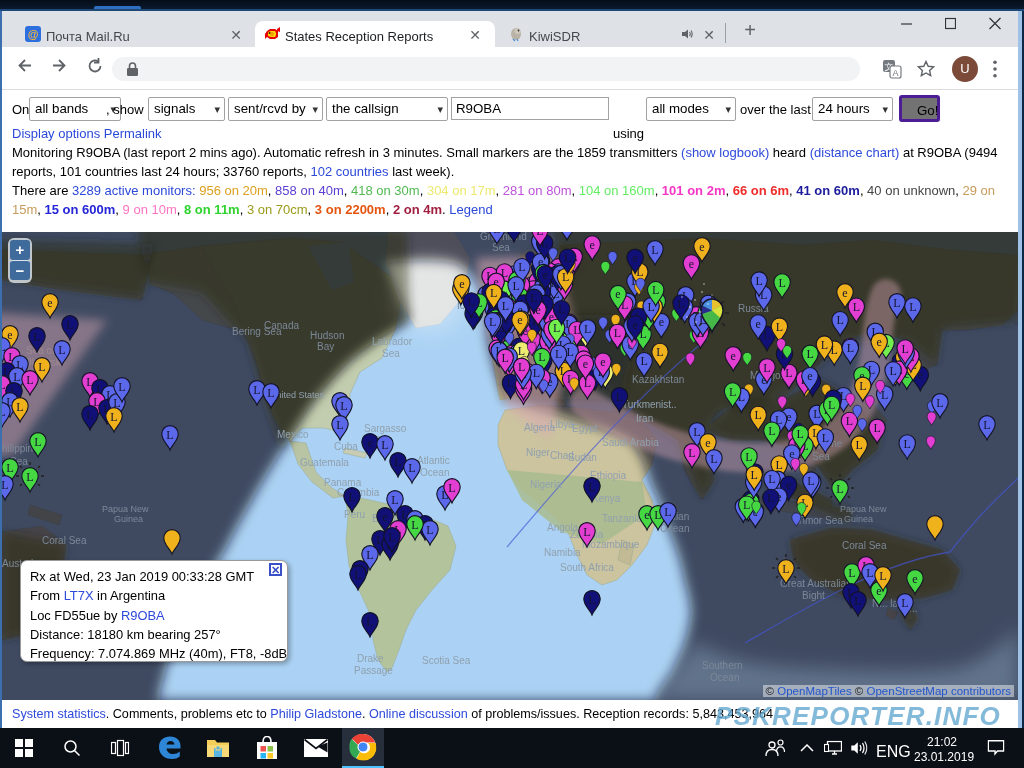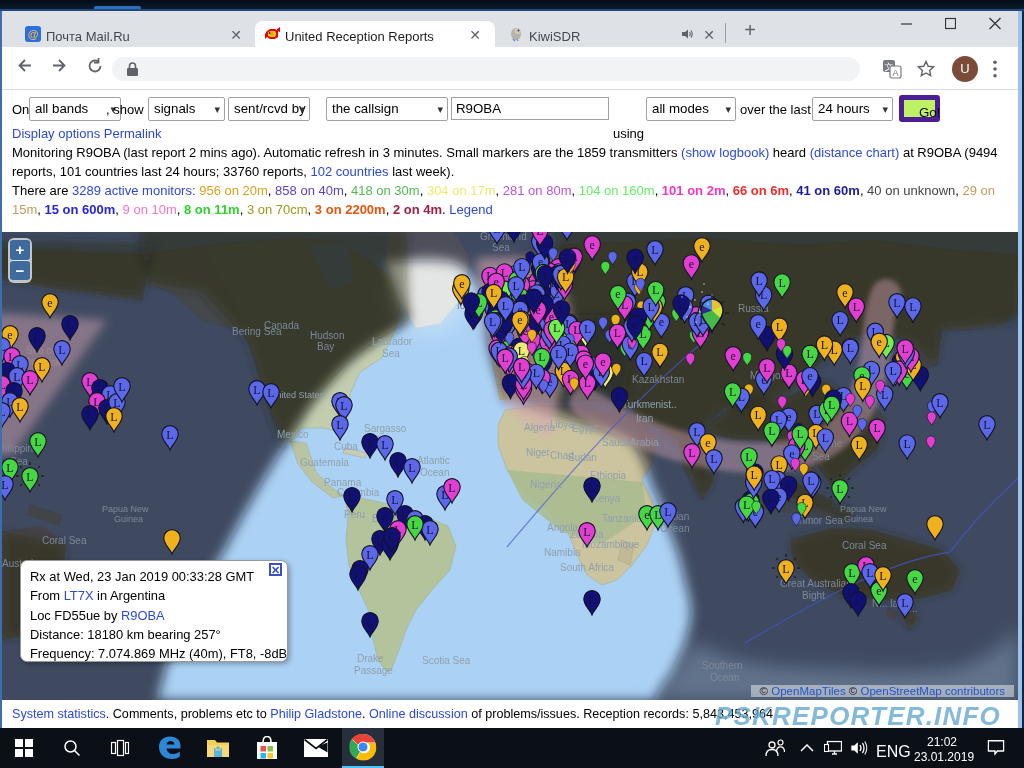--- a/index.html
+++ b/index.html
@@ -24,21 +24,21 @@
   #omnibox { position:absolute; left:110px; top:10px; width:748px; height:24px; background:#f1f3f4; border-radius:13px; }
   #url { position:absolute; left:32px; top:4px; font-size:14px; color:#202124; white-space:nowrap; }
   #url .gr { color:#5f6368; }
   .navic { position:absolute; top:10px; }
   
   #content { position:absolute; left:0; top:79px; width:1020px; height:637px; background:#fff; font-size:13.3px; color:#000; }
   .ctl { position:absolute; top:8px; height:24px; line-height:24px; white-space:nowrap; font-size:13px; }
   .sel { position:absolute; top:7px; height:24px; background:#fff; border:1px solid #a2a2a2; border-radius:2px; font-size:13.3px; line-height:22px; padding-left:5px; color:#000; }
   .sel:after { content:"▾"; position:absolute; right:4px; top:0px; font-size:11px; color:#333; }
   #inp { position:absolute; left:449px; top:7px; width:158px; height:23px; border:1px solid #a2a2a2; font-size:13.3px; line-height:21px; padding-left:4px; }
-  #gob { position:absolute; left:897px; top:5px; width:41px; height:27px; background:#bef264; border:5px solid #4c1d95; border-radius:3px; text-align:center; line-height:25px; font-size:13.3px;padding-left:15px; }
+  #gob { position:absolute; left:897px; top:5px; width:41px; height:27px; background:#737373; border:3px solid #4c1d95; border-radius:3px; text-align:center; line-height:25px; font-size:13.3px;padding-left:15px; }
   .tl { position:absolute; left:10px; white-space:nowrap; font-size:13px; }
   a, .lnk { color:#2c49d9; text-decoration:none; }
 </style>
 </head>
 <body>
 <div id="top-strip"></div>
 <div id="top-bump"></div>
 <div style="position:absolute;left:0;top:9px;width:1024px;height:2px;background:#1d4878;"></div>
 <div id="win">
     <div style="position:absolute;right:0;top:0;width:4px;height:717px;background:#9fc2e6;z-index:60;"></div>
@@ -52,21 +52,21 @@
       <div class="tx" style="right:6px;">✕</div>
     </div>
     <div class="tab" id="tab2">
       <svg class="favicon" viewBox="0 0 16 16">
         <path d="M13 3 L16 1 L16 6 L13 5 Z" fill="#e80000"></path>
         <path d="M3 5 L6 3 L11 3 L14 5 L14 11 L11 13 L6 13 L3 11 L1 13 L1 8 Z" fill="#e80000"></path>
         <path d="M4 6 L7 5 L11 5 L12 7 L12 9 L11 11 L7 11 L4 10 Z" fill="#ffd400"></path>
         <path d="M5 7 L7 6 L9 6 L10 8 L9 10 L7 10 Z" fill="#f0a000"></path>
         <circle cx="5.5" cy="7" r="0.9" fill="#301800"></circle>
       </svg>
-      <span class="tt">United Reception Reports</span>
+      <span class="tt">States Reception Reports</span>
       <div class="tx" style="right:12px;">✕</div>
     </div>
     <div class="tab" id="tab3">
       <svg class="favicon" viewBox="0 0 16 16">
           <ellipse cx="8" cy="8" rx="5" ry="6" fill="#b9b2a6"></ellipse>
           <circle cx="9.5" cy="5" r="3" fill="#cfc9bd"></circle>
           <circle cx="10.5" cy="4.5" r="0.9" fill="#333"></circle>
           <path d="M5 13 L7 15 M9 13 L10 15" stroke="#4a90d9" stroke-width="1.2"></path>
         </svg>
       <span class="tt">KiwiSDR</span>
@@ -119,21 +119,21 @@
         <circle cx="2" cy="2.2" r="1.8" fill="#5f6368"></circle>
         <circle cx="2" cy="9" r="1.8" fill="#5f6368"></circle>
         <circle cx="2" cy="15.8" r="1.8" fill="#5f6368"></circle>
       </svg>
   </div>
   <div id="content">
     <span class="ctl" style="left:10px;">On</span>
     <div class="sel" style="left:27px;width:92px;">all bands</div>
     <span class="ctl" style="left:104px;">, show</span>
     <div class="sel" style="left:146px;width:77px;">signals</div>
-    <div class="sel" style="left:226px;width:82px;">sent/rcvd by</div>
+    <div class="sel" style="left:226px;width:95px;">sent/rcvd by</div>
     <div class="sel" style="left:324px;width:122px;">the callsign</div>
     <input id="inp" value="R9OBA" style="">
     <span class="ctl" style="left:611px;margin-top:24px;">using</span>
     <div class="sel" style="left:644px;width:90px;">all modes</div>
     <span class="ctl" style="left:738px;">over the last</span>
     <div class="sel" style="left:810px;width:81px;">24 hours</div>
     <div id="gob">Go!</div>
     <div class="tl" style="top:36px;"><span class="lnk">Display options</span> <span class="lnk">Permalink</span></div>
     <div class="tl" style="top:55px;">Monitoring R9OBA (last report 2 mins ago). Automatic refresh in 3 minutes. Small markers are the 1859 transmitters <span class="lnk">(show logbook)</span> heard <span class="lnk">(distance chart)</span> at R9OBA (9494</div>
     <div class="tl" style="top:74px;">reports, 101 countries last 24 hours; 33760 reports, <span class="lnk">102 countries</span> last week).</div>
@@ -144,21 +144,21 @@
   #mapsvg { position:absolute; left:0; top:0; }
   .mlab { font-family:"Liberation Sans",sans-serif; fill:#90a0ae; }
   .mlab2 { font-family:"Liberation Sans",sans-serif; fill:#7c8898; }
   .pl { font-family:"Liberation Serif",serif; font-size:12px; fill:#15152e; text-anchor:middle; }
   .sun line { stroke:#222; stroke-width:1.6; }
   #zoomctl { position:absolute; left:6px; top:6px; width:24px; height:45px; background:rgba(215,222,228,0.85); border-radius:6px; padding:2px; }
   .zb { width:20px; height:20px; background:#3e6b9c; border-radius:3px; color:#fff; text-align:center; line-height:19px; font-size:15px; font-weight:bold; }
   .zb+.zb { margin-top:0px; border-top:1px solid #dde4ea; }
   #popup { position:absolute; left:18px; top:328px; width:268px; height:102px; background:#fff; border:1px solid #999; border-radius:7px; box-shadow:2px 2px 5px rgba(0,0,0,0.3); font-size:12.9px; color:#000; padding:6px 0 0 9px; line-height:19.3px; white-space:nowrap; overflow:hidden; }
   #popclose { position:absolute; right:5px; top:2px; width:13px; height:13px; border:2px solid #3a50c8; color:#3a50c8; font-size:11px; line-height:11px; text-align:center; font-weight:bold; }
-  #attrib { position:absolute; right:4px; bottom:3px; font-size:11.5px; background:rgba(255,255,255,0.45); color:#222; padding:0 9px; }
+  #attrib { position:absolute; right:4px; bottom:3px; font-size:11.5px; background:rgba(255,255,255,0.45); color:#222; padding:0 3px; }
   #attrib span { color:#2255cc; }
 </style>
 <div id="mapwrap">
 <svg id="mapsvg" width="1016" height="468" viewBox="0 0 1016 468">
 <defs>
   <filter id="soft" x="-30%" y="-30%" width="160%" height="160%">
               <feGaussianBlur stdDeviation="9"></feGaussianBlur>
             </filter>
   <filter id="soft2" x="-30%" y="-30%" width="160%" height="160%">
               <feGaussianBlur stdDeviation="5"></feGaussianBlur>

